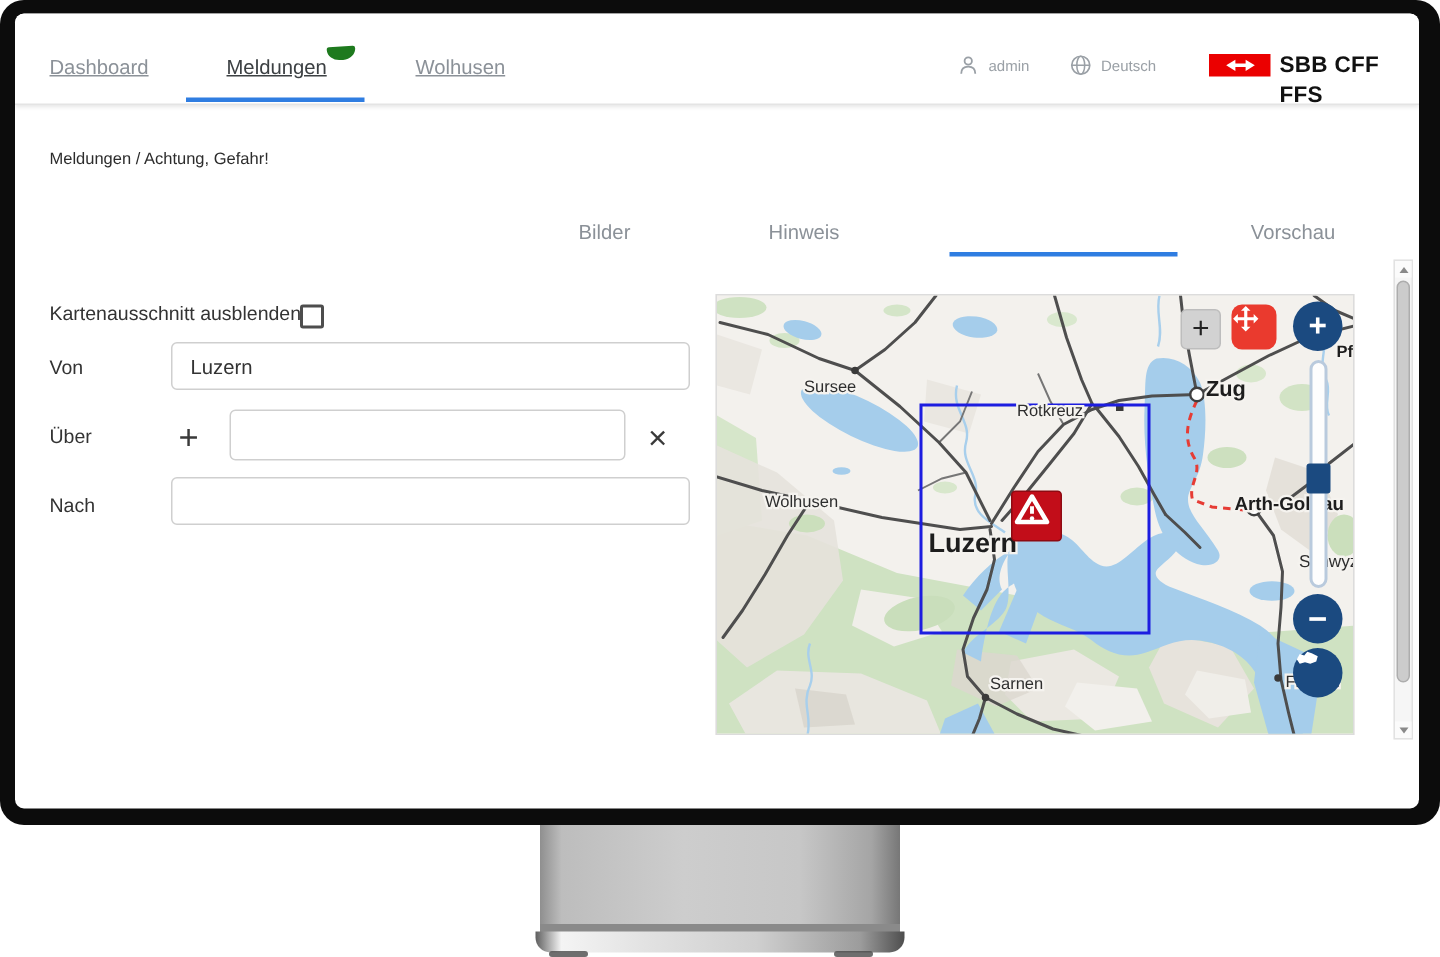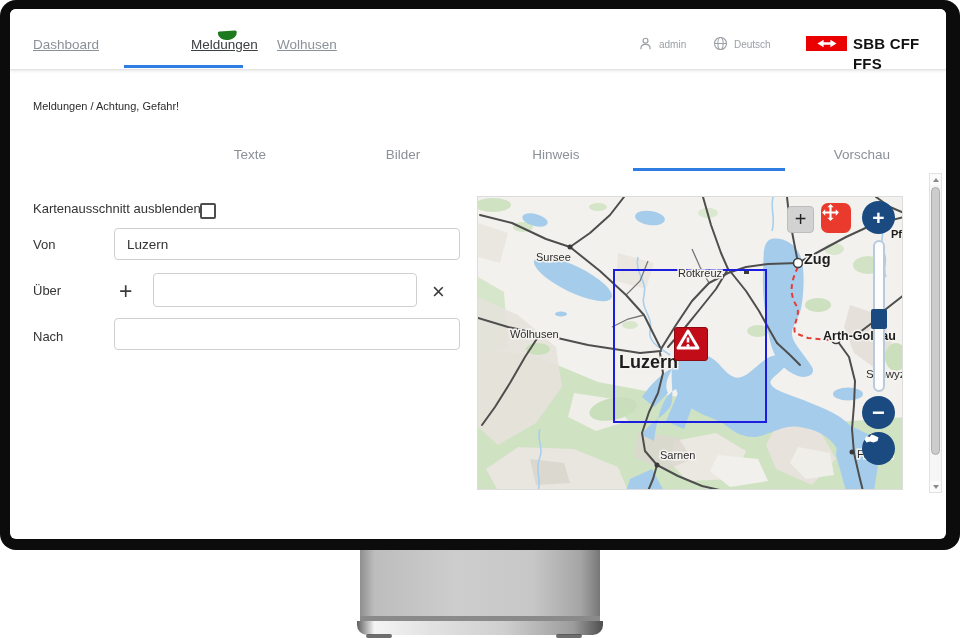--- a/index.html
+++ b/index.html
@@ -74,21 +74,21 @@
   <div class="stand-band"></div>
   <div class="stand-base"></div>
   <div class="foot" style="left:366px;"></div>
   <div class="foot" style="left:556px;"></div>
 
   <div class="bezel"></div>
   <div class="screen">
 
     <div class="header">
       <div class="nav-item" style="left:23px;">Dashboard</div>
-      <div class="nav-item active" style="left:141px;margin-left:40px;">Meldungen</div>
+      <div class="nav-item active" style="left:141px;">Meldungen</div>
       <div class="nav-badge"></div>
       <div class="nav-item" style="left:267px;">Wolhusen</div>
       <div class="nav-underline"></div>
 
       <svg class="hdr-icon" style="left:628px;" viewBox="0 0 16 16">
         <circle cx="8" cy="5" r="2.6" fill="none" stroke="#9aa0a6" stroke-width="1.3"></circle>
         <path d="M3 14 C3 10.5 5 9 8 9 C11 9 13 10.5 13 14" fill="none" stroke="#9aa0a6" stroke-width="1.3"></path>
       </svg>
       <div class="hdr-right" style="left:649px;">admin</div>
 
@@ -102,23 +102,22 @@
       <div class="sbb-flag">
         <svg width="30" height="11" viewBox="0 0 44 16">
           <path d="M8 8 L17 2.5 V6.3 H27 V2.5 L36 8 L27 13.5 V9.7 H17 V13.5 Z" fill="#ffffff"></path>
         </svg>
       </div>
       <div class="sbb-text">SBB CFF FFS</div>
     </div>
 
     <div class="breadcrumb">Meldungen / Achtung, Gefahr!</div>
 
-    <div class="tab2" style="left:164px;">Texte</div>
     <div class="tab2" style="left:317px;">Bilder</div>
-    <div class="tab2" style="left:470px;">Hinweis</div>
+    <div class="tab2" style="left:450px;">Hinweis</div>
     <div class="tab2" style="left:776px;">Vorschau</div>
     <div class="tab2-underline"></div>
 
     <div class="flabel" style="left:23px;top:192px;">Kartenausschnitt ausblenden</div>
     <span class="checkbox"></span>
 
     <div class="flabel" style="left:23px;top:228px;">Von</div>
     <input class="tinput" style="left: 104px; top: 219px; width: 346px; height: 32px;" value="Luzern">
 
     <div class="flabel" style="left:23px;top:274px;">Über</div>

